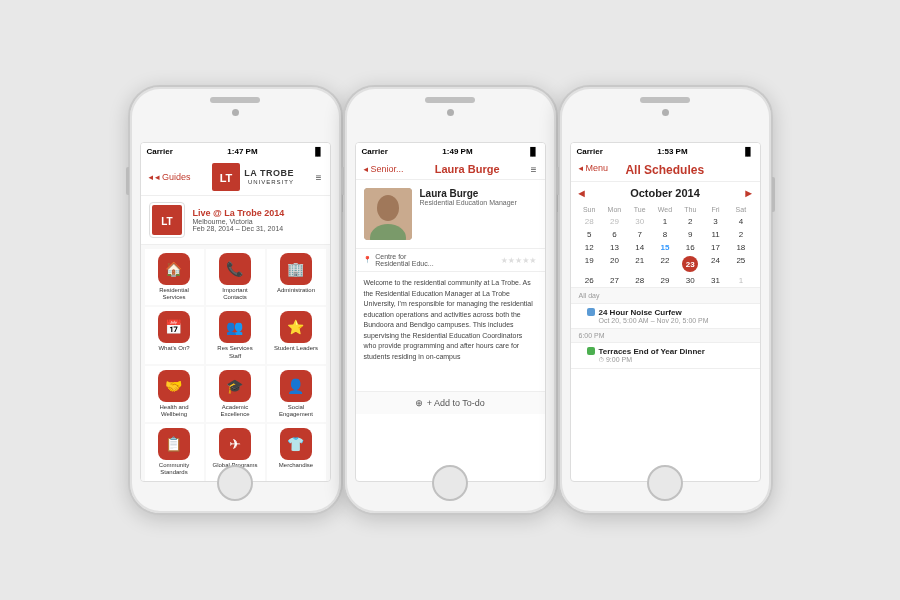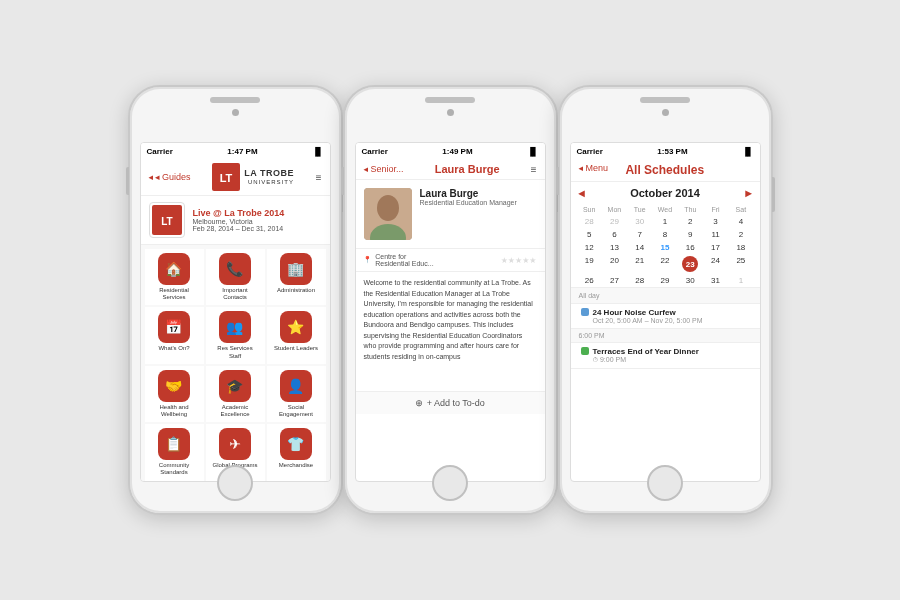--- a/index.html
+++ b/index.html
@@ -356,21 +356,21 @@
       display: flex;
       align-items: center;
       padding: 4px 8px;
       font-size: 7px;
       color: #999;
       border-top: 1px solid #eee;
       border-bottom: 1px solid #eee;
       background: #f8f8f8;
     }
     .p3-event {
-      padding: 4px 10px;
+      padding: 4px 16px;
       border-bottom: 1px solid #eee;
       background: #fff;
     }
     .p3-event-title {
       font-size: 8px;
       font-weight: 600;
       color: #222;
     }
     .p3-event-time {
       font-size: 7px;

